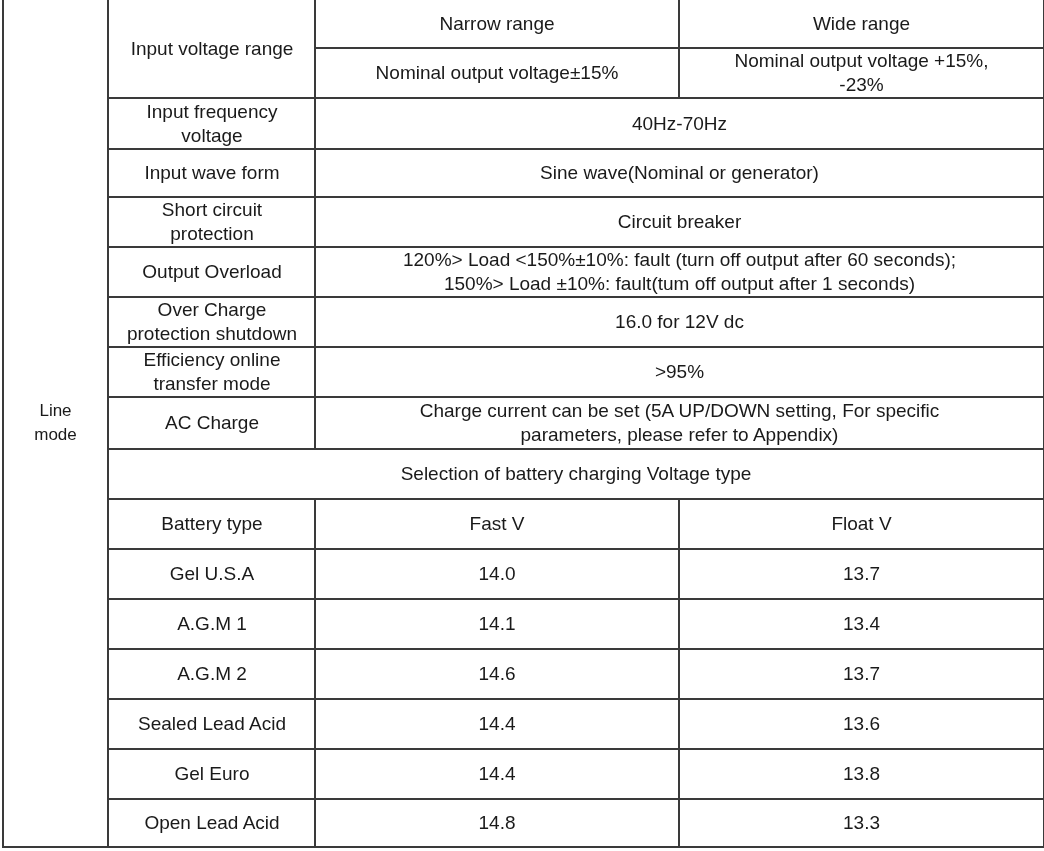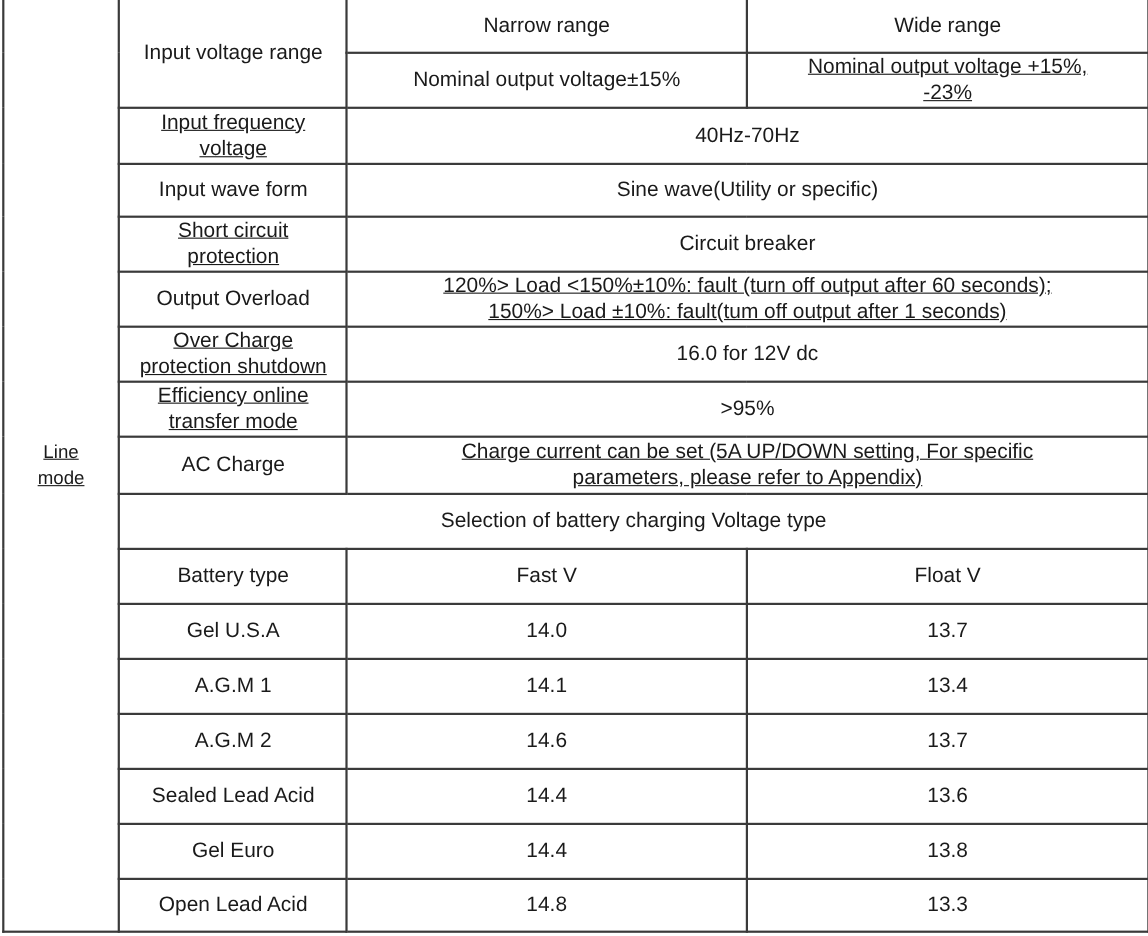--- a/index.html
+++ b/index.html
@@ -42,21 +42,21 @@
       padding-left: 1px !important;
     }
     td.val {
       text-align: center;
     }
     col.c-mode { width: 105px; }
     col.c-label { width: 207px; }
     col.c-a { width: 364px; }
     col.c-b { width: 365px; }
     tr.h-sub td { height: 46px; }
-    .label-text { display: block; text-decoration: underline; }
+    .label-text { display: block; }
   </style>
 </head>
 <body>
 
 <table class="spec">
   <colgroup>
     <col class="c-mode">
     <col class="c-label">
     <col class="c-a">
     <col class="c-b">
@@ -85,21 +85,21 @@
     <tr>
       <td class="label" style="height:49px;">
         <span class="label-text">Input frequency</span>
         <span class="label-text">voltage</span>
       </td>
       <td class="val" colspan="2">40Hz-70Hz</td>
     </tr>
 
     <tr>
       <td class="label" style="height:46px;">Input wave form</td>
-      <td class="val" colspan="2">Sine wave(Utility or specific)</td>
+      <td class="val" colspan="2">Sine wave(Nominal or generator)</td>
     </tr>
 
     <tr>
       <td class="label" style="height:48px;margin-left:28px;">
         <span class="label-text">Short circuit</span>
         <span class="label-text">protection</span>
       </td>
       <td class="val" colspan="2">Circuit breaker</td>
     </tr>
 

